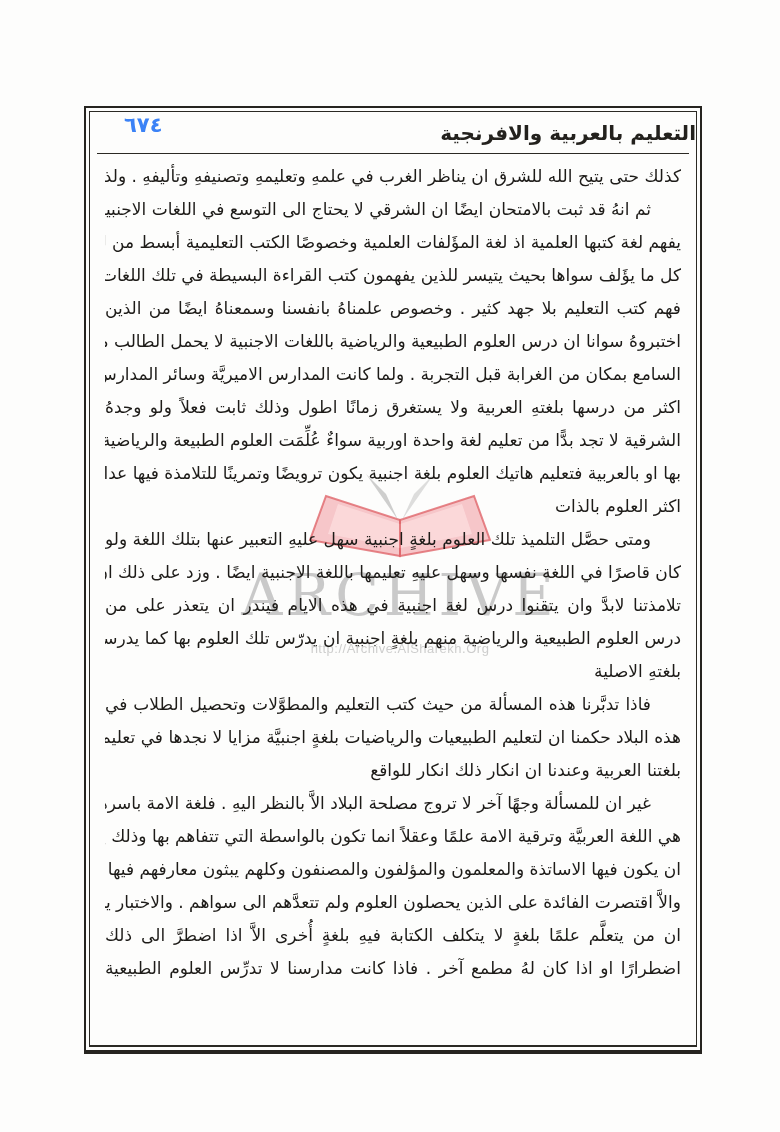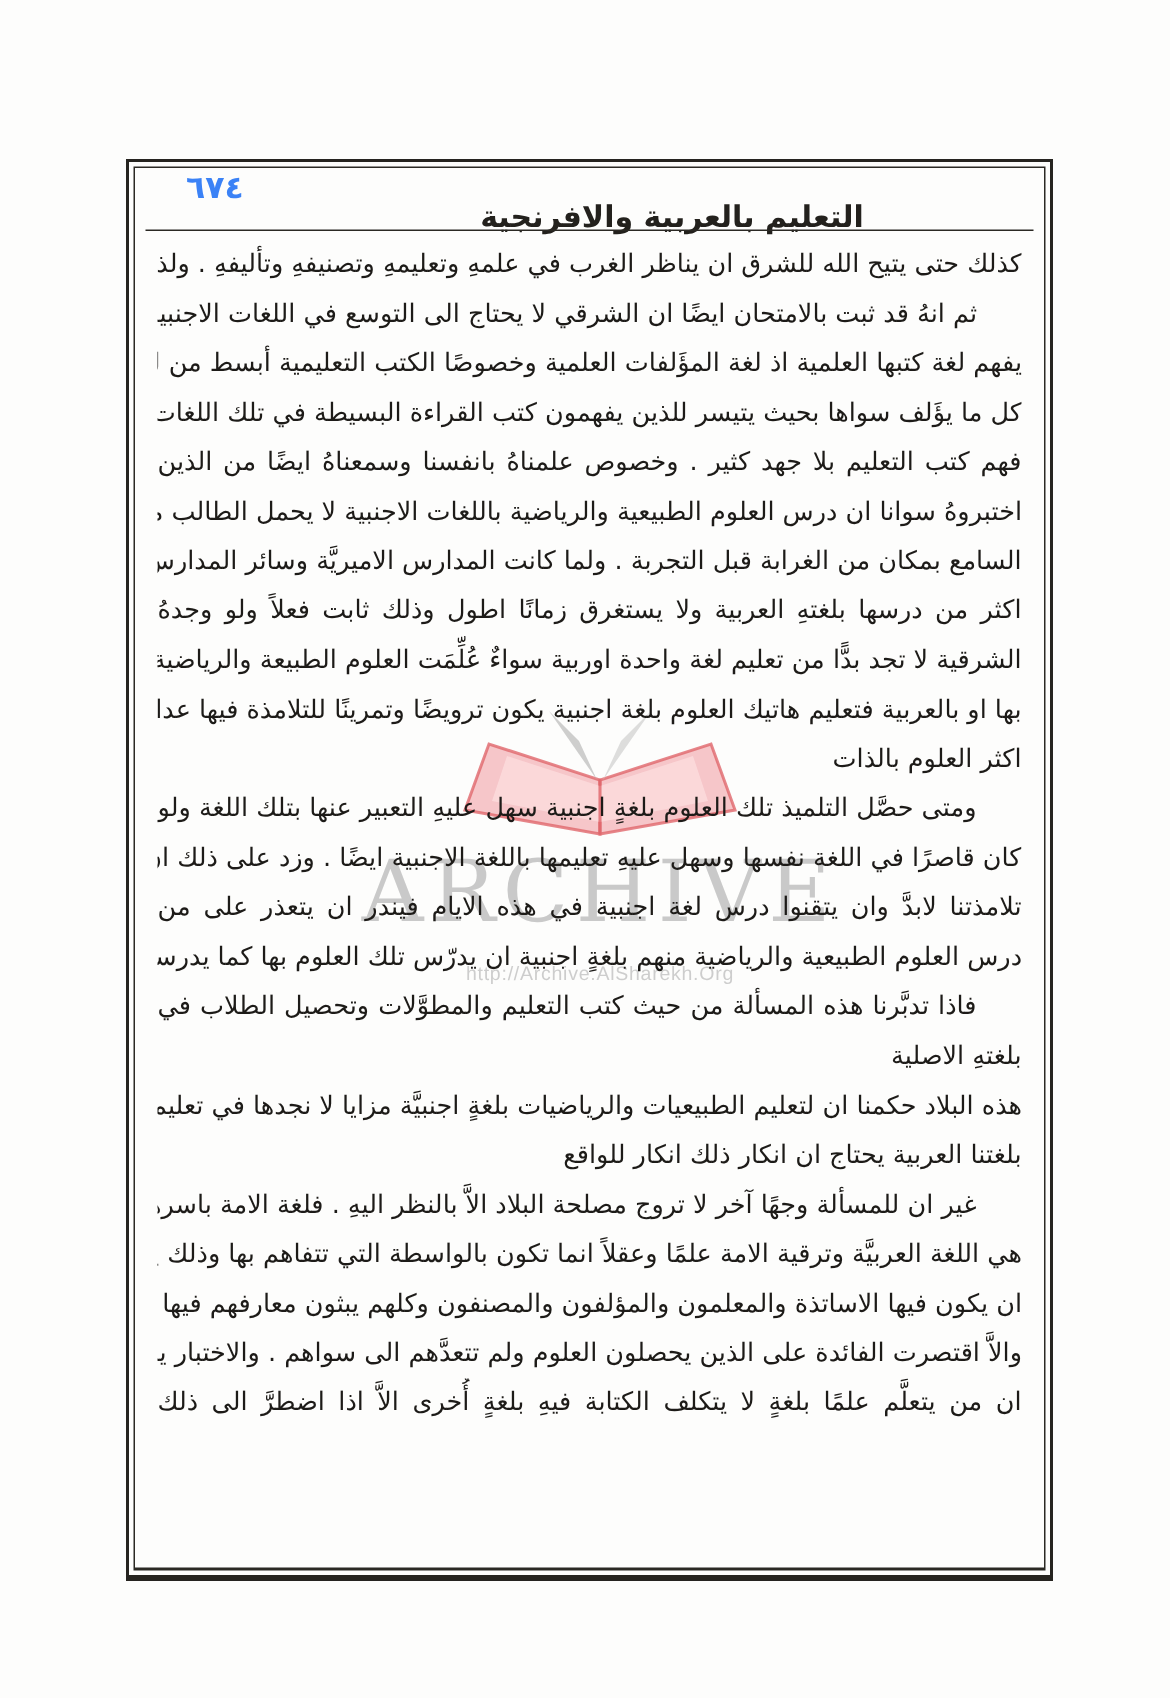--- a/index.html
+++ b/index.html
@@ -26,22 +26,21 @@
   
   .page-header{
     position:relative;height:42px;direction:rtl;
   }
   .header-rule{
     position:absolute;left:7px;right:7px;bottom:0;
     border-bottom:1.6px solid #2b2924;
   }
   .header-title{
     position:absolute;top:9px;right:0;left:110px;
-    text-align:center;
-    font-size:20px;font-weight:bold;color:#23211d;margin-top:11px;
+    font-size:20px;font-weight:bold;color:#23211d;
   }
   .page-number{
     position:absolute;top:1px;left:34px;
     font-size:21px;font-weight:bold;color:#3b82f6;
     letter-spacing:2px;
   }
   
   .body-text{
     position:relative;direction:rtl;
     padding:6px 15px 0 15px;
@@ -123,27 +122,28 @@
           <div class="line">اختبروهُ سوانا ان درس العلوم الطبيعية والرياضية باللغات الاجنبية لا يحمل الطالب مشقةً</div>
           <div class="line">السامع بمكان من الغرابة قبل التجربة . ولما كانت المدارس الاميريَّة وسائر المدارس</div>
           <div class="line">اكثر من درسها بلغتهِ العربية ولا يستغرق زمانًا اطول وذلك ثابت فعلاً ولو وجدهُ</div>
           <div class="line">الشرقية لا تجد بدًّا من تعليم لغة واحدة اوربية سواءٌ عُلِّمَت العلوم الطبيعة والرياضية</div>
           <div class="line">بها او بالعربية فتعليم هاتيك العلوم بلغة اجنبية يكون ترويضًا وتمرينًا للتلامذة فيها عدا</div>
           <div class="line end">اكثر العلوم بالذات</div>
           <div class="line indent">ومتى حصَّل التلميذ تلك العلوم بلغةٍ اجنبية سهل عليهِ التعبير عنها بتلك اللغة ولو</div>
           <div class="line">كان قاصرًا في اللغة نفسها وسهل عليهِ تعليمها باللغة الاجنبية ايضًا . وزد على ذلك ان</div>
           <div class="line">تلامذتنا لابدَّ وان يتقنوا درس لغة اجنبية في هذه الايام فيندر ان يتعذر على من</div>
           <div class="line">درس العلوم الطبيعية والرياضية منهم بلغةٍ اجنبية ان يدرّس تلك العلوم بها كما يدرسها</div>
+          <div class="line end">بلغتهِ الاصلية</div>
           <div class="line indent">فاذا تدبَّرنا هذه المسألة من حيث كتب التعليم والمطوَّلات وتحصيل الطلاب في</div>
-          <div class="line end">بلغتهِ الاصلية</div>
           <div class="line">هذه البلاد حكمنا ان لتعليم الطبيعيات والرياضيات بلغةٍ اجنبيَّة مزايا لا نجدها في تعليمها</div>
-          <div class="line end">بلغتنا العربية يحتاج ان انكار ذلك انكار للواقع</div>
+          <div class="line end">بلغتنا العربية وعندنا ان انكار ذلك انكار للواقع</div>
           <div class="line indent">غير ان للمسألة وجهًا آخر لا تروج مصلحة البلاد الاَّ بالنظر اليهِ . فلغة الامة باسرها</div>
           <div class="line">هي اللغة العربيَّة وترقية الامة علمًا وعقلاً انما تكون بالواسطة التي تتفاهم بها وذلك يقتضي</div>
           <div class="line">ان يكون فيها الاساتذة والمعلمون والمؤلفون والمصنفون وكلهم يبثون معارفهم فيها بلغتها .</div>
           <div class="line">والاَّ اقتصرت الفائدة على الذين يحصلون العلوم ولم تتعدَّهم الى سواهم . والاختبار يشهد</div>
           <div class="line">ان من يتعلَّم علمًا بلغةٍ لا يتكلف الكتابة فيهِ بلغةٍ أُخرى الاَّ اذا اضطرَّ الى ذلك</div>
+          <div class="line">اضطرارًا او اذا كان لهُ مطمع آخر . فاذا كانت مدارسنا لا تدرِّس العلوم الطبيعية</div>
         </div>
 
     </div>
   </div>
 
 </div>
 
 </body></html>

